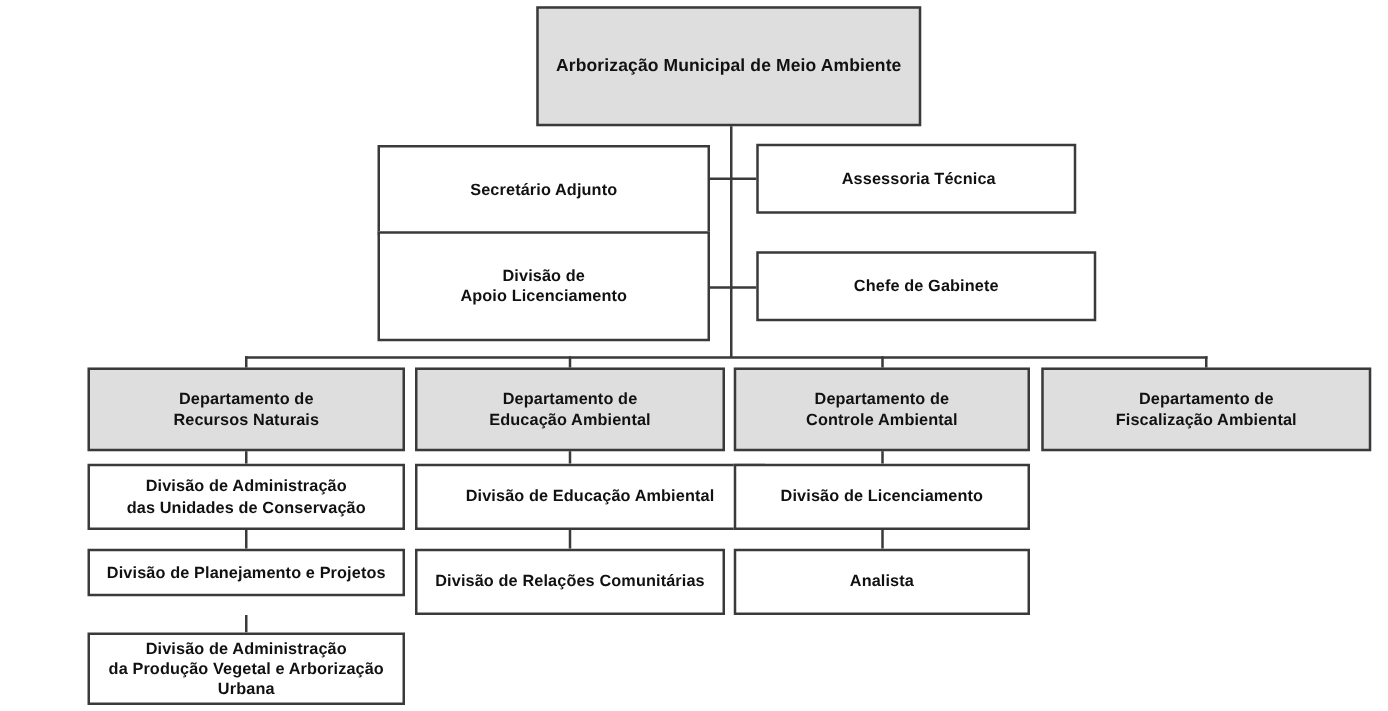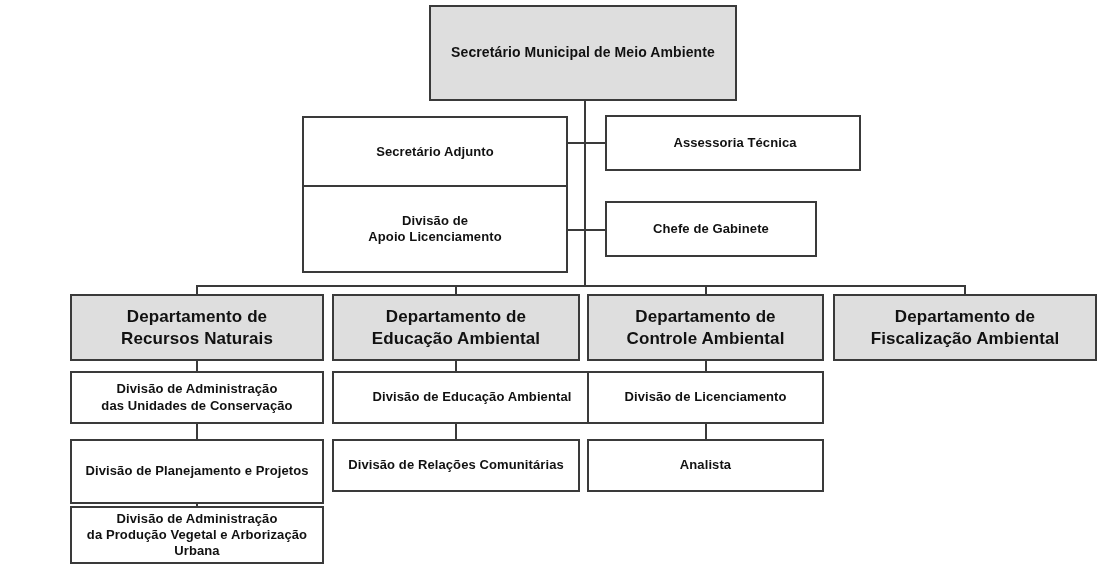--- a/index.html
+++ b/index.html
@@ -38,21 +38,21 @@
     background: #dedede;
   }
   .node .label {
     white-space: pre-line;
     display: block;
   }
   .node.root {
     font-size: 14px;
   }
   .node.dept {
-    font-size: 17px;
+    font-size: 13px;
   }
   .node.sub {
     font-size: 13px;
   }
   .conn {
     position: absolute;
     background: #3a3a3a;
   }
   .conn.v {
     width: 2px;
@@ -85,37 +85,37 @@
   <div class="conn v" style="left:196px; top:424px; height:15px;"></div>
   <div class="conn v" style="left:196px; top:492px; height:14px;"></div>
 
   <div class="conn v" style="left:455px; top:360px; height:11px;"></div>
   <div class="conn v" style="left:455px; top:424px; height:15px;"></div>
 
   <div class="conn v" style="left:705px; top:360px; height:11px;"></div>
   <div class="conn v" style="left:705px; top:424px; height:15px;"></div>
 
   <div class="node shaded root" style="left:429px; top:5px; width:308px; height:96px;">
-    <span class="label">Secretário Municipal de Meio Ambiente</span>
+    <span class="label">Arborização Municipal de Meio Ambiente</span>
   </div>
 
   <div class="node" style="left:302px; top:116px; width:266px; height:72px;">
     <span class="label">Secretário Adjunto</span>
   </div>
 
   <div class="node" style="left:605px; top:115px; width:256px; height:56px;padding-left:10px;">
     <span class="label">Assessoria  Técnica</span>
   </div>
 
   <div class="node" style="left:302px; top:185px; width:266px; height:88px;">
     <span class="label">Divisão de
 Apoio Licenciamento</span>
   </div>
 
-  <div class="node" style="left:605px; top:201px; width:212px; height:56px;">
+  <div class="node" style="left:605px; top:201px; width:272px; height:56px;">
     <span class="label">Chefe de Gabinete</span>
   </div>
 
   <div class="node shaded dept" style="left:70px; top:294px; width:254px; height:67px;">
     <span class="label">Departamento de
 Recursos  Naturais</span>
   </div>
 
   <div class="node shaded dept" style="left:332px; top:294px; width:248px; height:67px;">
     <span class="label">Departamento de
@@ -130,21 +130,21 @@
   <div class="node shaded dept" style="left:833px; top:294px; width:264px; height:67px;">
     <span class="label">Departamento de
 Fiscalização Ambiental</span>
   </div>
 
   <div class="node sub" style="left:70px; top:371px; width:254px; height:53px;">
     <span class="label">Divisão de Administração
 das Unidades de Conservação</span>
   </div>
 
-  <div class="node sub" style="left:70px; top:439px; width:254px; height:65px;">
+  <div class="node sub" style="left:70px; top:439px; width:254px; height:38px;">
     <span class="label">Divisão de Planejamento e Projetos</span>
   </div>
 
   <div class="node sub" style="left:70px; top:506px; width:254px; height:58px;">
     <span class="label">Divisão de Administração
 da Produção Vegetal e Arborização
 Urbana</span>
   </div>
 
   <div class="node sub" style="left:332px; top:371px; width:280px; height:53px;">

